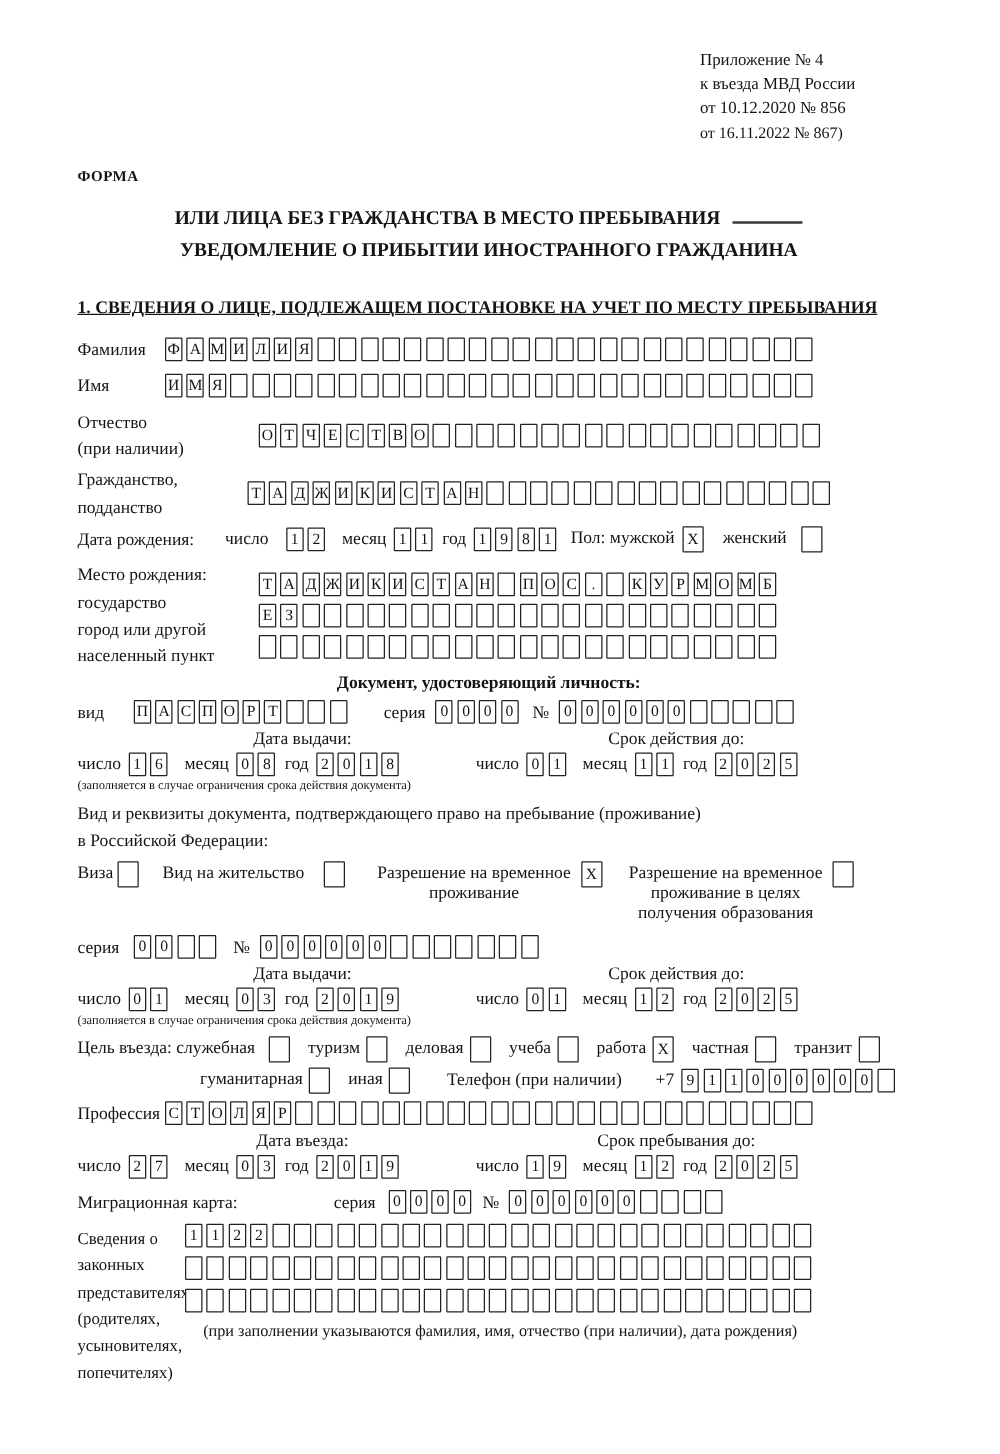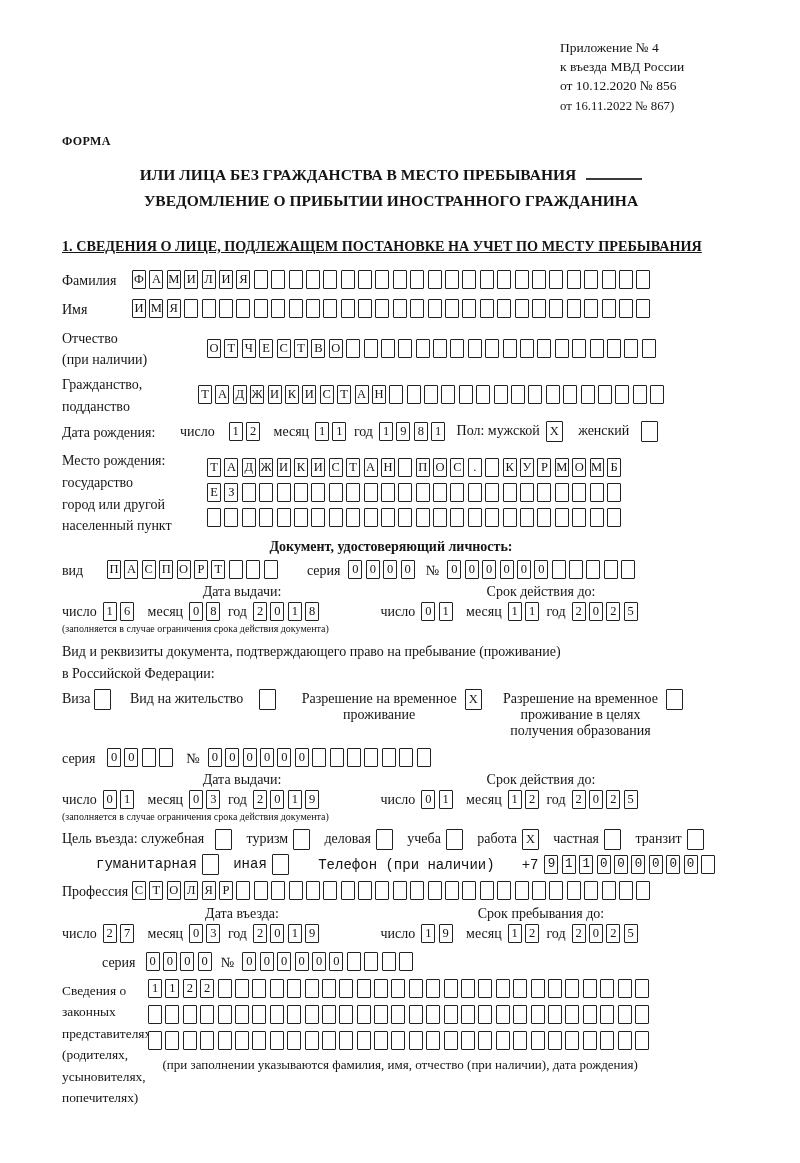--- a/index.html
+++ b/index.html
@@ -588,21 +588,21 @@
           </span>
       </div>
       <div class="purpose">
         <span class="olab">транзит</span>
         <span class="cells cb">
             <span class="cell"></span>
           </span>
       </div>
     </div>
 
-    <div class="row" style="margin-left:34px; margin-bottom:4px;font-family:Liberation Mono, monospace;">
+    <div class="row" style="margin-left:98px; margin-bottom:4px;">
       <div class="purpose">
         <span class="olab">гуманитарная</span>
         <span class="cells cb">
             <span class="cell"></span>
           </span>
       </div>
       <div class="purpose">
         <span class="olab">иная</span>
         <span class="cells cb">
             <span class="cell"></span>
@@ -701,20 +701,21 @@
         <span class="cells">
             <span class="cell">2</span>
             <span class="cell">0</span>
             <span class="cell">2</span>
             <span class="cell">5</span>
           </span>
       </div>
     </div>
 
     <div class="row" style="margin-bottom:6px;">
+      <div class="lab" style="width:165px;">Миграционная карта:</div>
       <div class="lab" style="margin:0 10px 0 40px;">серия</div>
       <div class="cells">
           <span class="cell">0</span>
           <span class="cell">0</span>
           <span class="cell">0</span>
           <span class="cell">0</span>
         </div>
       <div class="lab" style="margin:0 8px 0 6px;">№</div>
       <div class="cells">
           <span class="cell">0</span>

